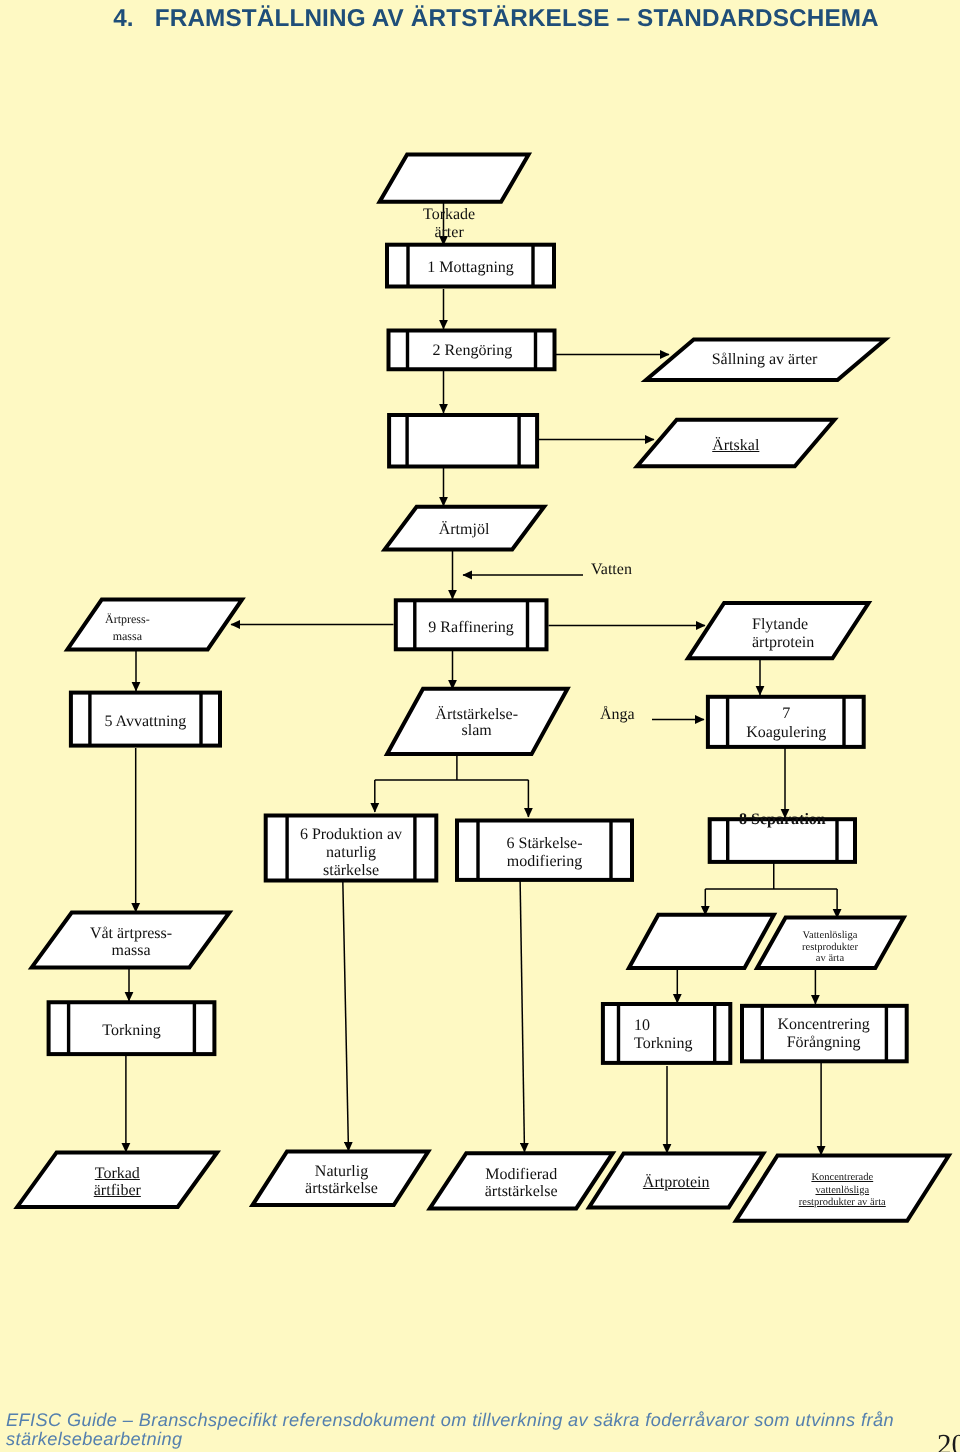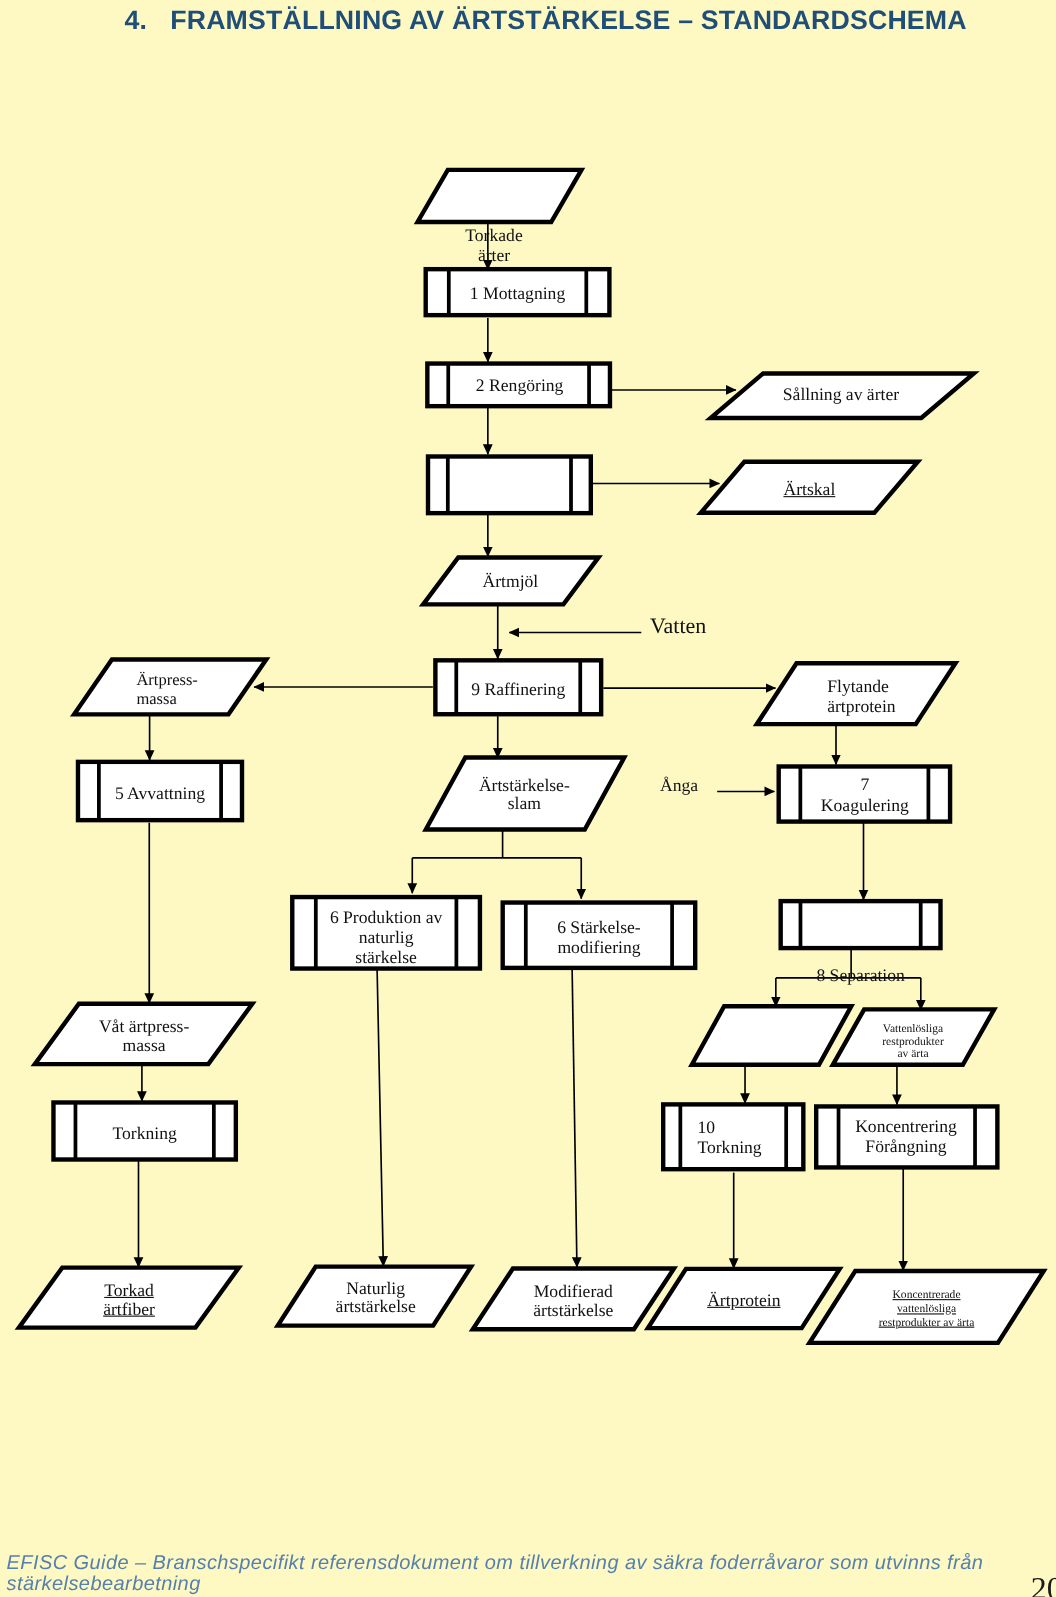--- a/index.html
+++ b/index.html
@@ -176,21 +176,21 @@
   </div>
   <div class="nt underline" style="left:585.8px;top:436.7px;width:300px;text-align:center;font-size:16.0px;line-height:17.5px;">
     <div>Ärtskal</div>
   </div>
   <div class="nt" style="left:314.0px;top:521.3px;width:300px;text-align:center;font-size:16.0px;line-height:17.5px;">
     <div>Ärtmjöl</div>
   </div>
   <div class="nt" style="left:321.1px;top:618.5px;width:300px;text-align:center;font-size:16.0px;line-height:17.5px;">
     <div>9 Raffinering</div>
   </div>
-  <div class="nt" style="left:124px;top:610.5px;text-align:left;font-size:15px;line-height:17.5px;">
+  <div class="nt" style="left:105px;top:610.5px;text-align:center;font-size:12px;line-height:17.5px;">
     <div>Ärtpress-</div>
     <div>massa</div>
   </div>
   <div class="nt" style="left:752px;top:616.1px;text-align:left;font-size:16.0px;line-height:17.5px;">
     <div>Flytande</div>
     <div>ärtprotein</div>
   </div>
   <div class="nt" style="left:-4.6px;top:712.9px;width:300px;text-align:center;font-size:16.0px;line-height:17.5px;">
     <div>5 Avvattning</div>
   </div>
@@ -204,21 +204,21 @@
   </div>
   <div class="nt" style="left:201.0px;top:826.2px;width:300px;text-align:center;font-size:16.0px;line-height:17.7px;">
     <div>6 Produktion av</div>
     <div>naturlig</div>
     <div>stärkelse</div>
   </div>
   <div class="nt" style="left:394.5px;top:835.3px;width:300px;text-align:center;font-size:16.0px;line-height:18.0px;">
     <div>6 Stärkelse-</div>
     <div>modifiering</div>
   </div>
-  <div class="nt" style="left:632.4px;top:879px;width:300px;text-align:center;font-size:16.0px;line-height:17.5px;">
+  <div class="nt" style="left:632.4px;top:811px;width:300px;text-align:center;font-size:16.0px;line-height:17.5px;font-weight:bold;">
     <div>8 Separation</div>
   </div>
   <div class="nt" style="left:-19.0px;top:924.9px;width:300px;text-align:center;font-size:16.0px;line-height:17.6px;">
     <div>Våt ärtpress-</div>
     <div>massa</div>
   </div>
   <div class="nt" style="left:680.0px;top:930.2px;width:300px;text-align:center;font-size:10.5px;line-height:11.4px;">
     <div>Vattenlösliga</div>
     <div>restprodukter</div>
     <div>av ärta</div>
@@ -247,18 +247,18 @@
     <div>ärtstärkelse</div>
   </div>
   <div class="nt underline" style="left:526.2px;top:1174.2px;width:300px;text-align:center;font-size:16.0px;line-height:17.5px;">
     <div>Ärtprotein</div>
   </div>
   <div class="nt underline" style="left:692.3px;top:1172.3px;width:300px;text-align:center;font-size:10.5px;line-height:12.2px;">
     <div>Koncentrerade</div>
     <div>vattenlösliga</div>
     <div>restprodukter av ärta</div>
   </div>
-  <div class="nt" style="left:591px;top:560.0px;font-size:20px;line-height:19px;text-align:right;">Vatten</div>
+  <div class="nt" style="left:591px;top:560.0px;font-size:16.0px;line-height:19px;text-align:right;">Vatten</div>
   <div class="nt" style="left:600px;top:705.0px;font-size:16.0px;line-height:19px;text-align:left;">Ånga</div>
   </div>
   <div id="footer">EFISC Guide – Branschspecifikt referensdokument om tillverkning av säkra foderråvaror som utvinns från stärkelsebearbetning</div>
   <div id="pageno">20</div>
 </div>
 
 </body></html>

